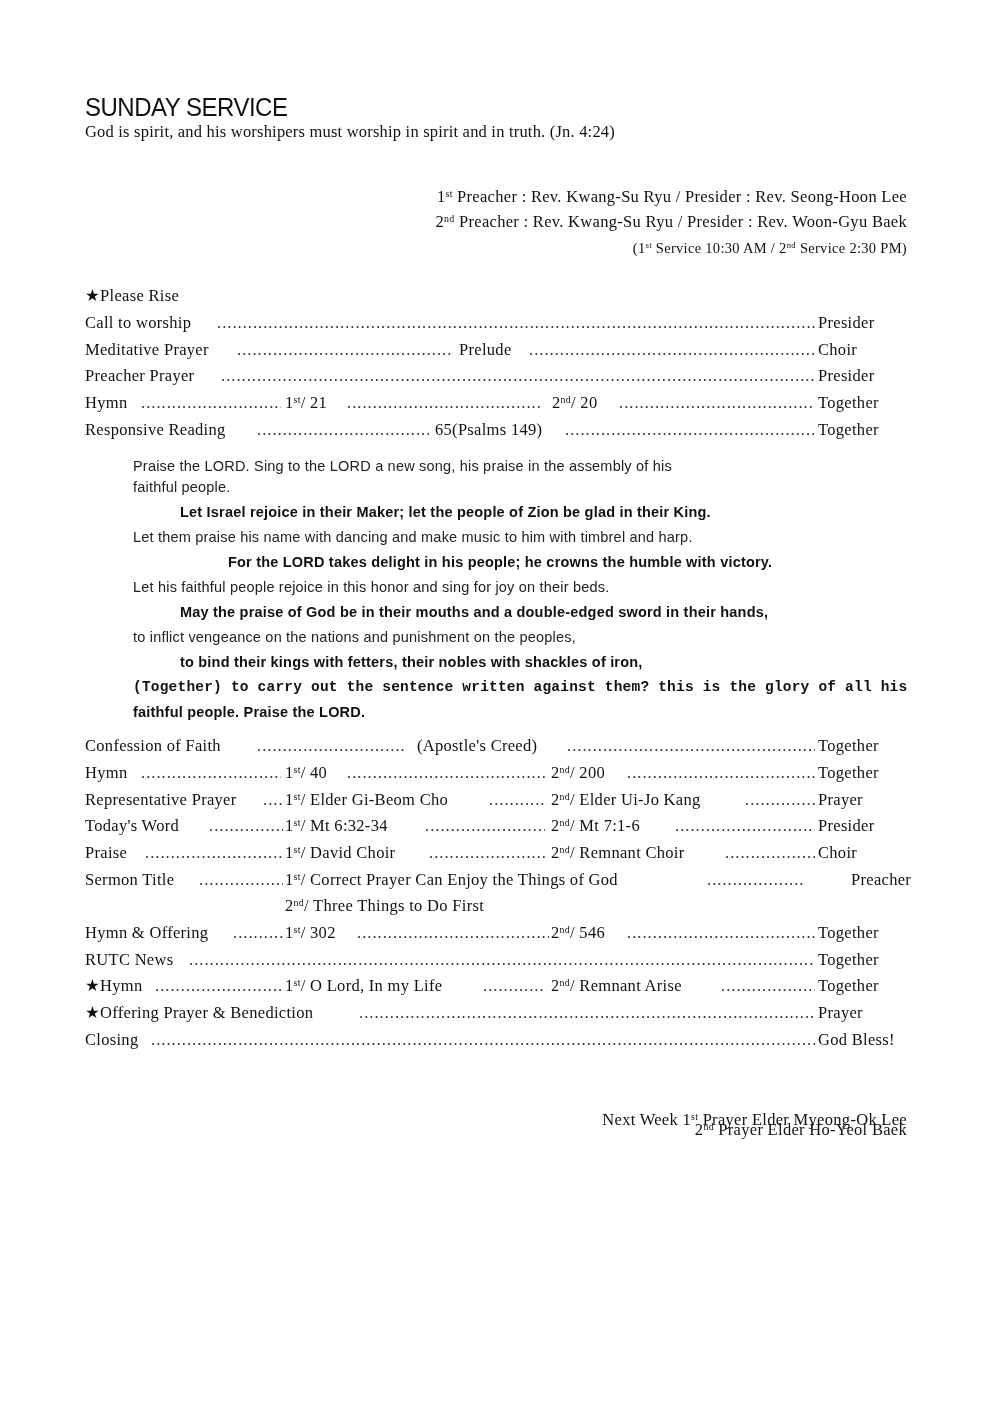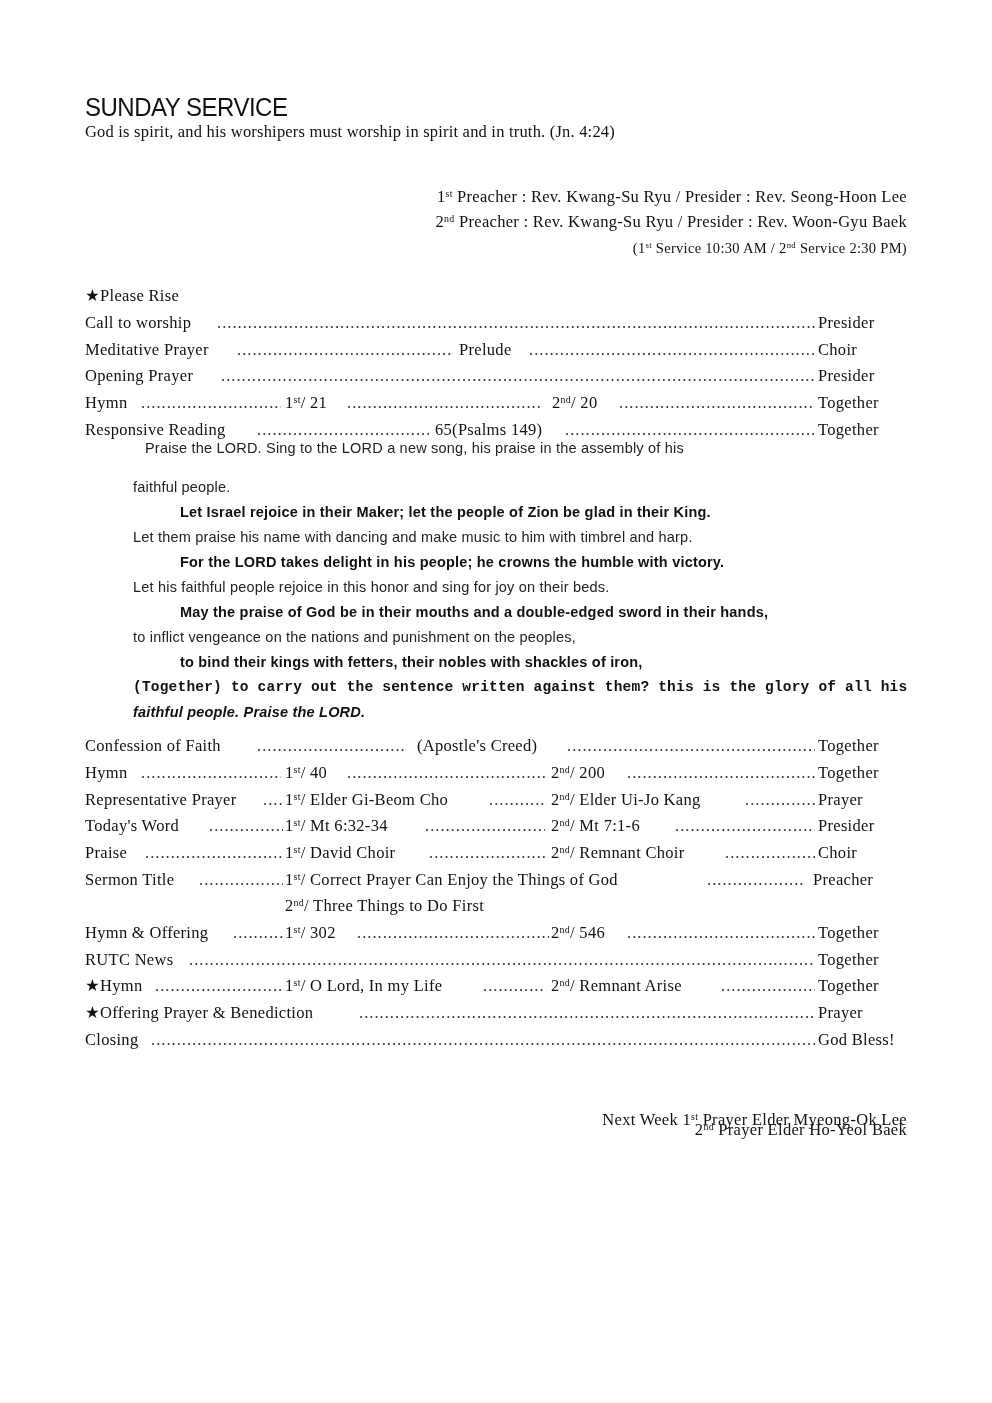--- a/index.html
+++ b/index.html
@@ -40,21 +40,21 @@
 
 <div class="row" style="top:340px;">
   <span class="seg" style="left:0">Meditative Prayer</span>
   <span class="lead" style="left:152px;width:216px"></span>
   <span class="seg" style="left:374px">Prelude</span>
   <span class="lead" style="left:444px;width:286px"></span>
   <span class="seg" style="left:733px">Choir</span>
 </div>
 
 <div class="row" style="top:366px;">
-  <span class="seg" style="left:0">Opening Prayer</span>
+  <span class="seg" style="left:0">Preacher Prayer</span>
   <span class="lead" style="left:136px;width:594px"></span>
   <span class="seg" style="left:733px">Presider</span>
 </div>
 
 <div class="row" style="top:393px;">
   <span class="seg" style="left:0">Hymn</span>
   <span class="lead" style="left:56px;width:140px"></span>
   <span class="seg" style="left:200px"><span>1</span><sup>st</sup><span>/ 21</span></span>
   <span class="lead" style="left:262px;width:196px"></span>
   <span class="seg" style="left:467px"><span>2</span><sup>nd</sup><span>/ 20</span></span>
@@ -63,31 +63,31 @@
 </div>
 
 <div class="row" style="top:420px;">
   <span class="seg" style="left:0">Responsive Reading</span>
   <span class="lead" style="left:172px;width:172px"></span>
   <span class="seg" style="left:350px">65(Psalms 149)</span>
   <span class="lead" style="left:480px;width:250px"></span>
   <span class="seg" style="left:733px">Together</span>
 </div>
 
-<div class="reading light" style="top:440px;margin-left:12px;">Praise the LORD. Sing to the LORD a new song, his praise in the assembly of his</div>
+<div class="reading light" style="top:458px;">Praise the LORD. Sing to the LORD a new song, his praise in the assembly of his</div>
 <div class="reading light" style="top:479px;">faithful people.</div>
 <div class="reading bold indent" style="top:504px;">Let Israel rejoice in their Maker; let the people of Zion be glad in their King.</div>
 <div class="reading light" style="top:529px;">Let them praise his name with dancing and make music to him with timbrel and harp.</div>
-<div class="reading bold indent" style="top:554px;">For the LORD takes delight in his people; he crowns the humble with victory.</div>
+<div class="reading bold indent" style="top:554px;margin-left:48px;">For the LORD takes delight in his people; he crowns the humble with victory.</div>
 <div class="reading light" style="top:579px;">Let his faithful people rejoice in this honor and sing for joy on their beds.</div>
 <div class="reading bold indent" style="top:604px;">May the praise of God be in their mouths and a double-edged sword in their hands,</div>
 <div class="reading light" style="top:629px;">to inflict vengeance on the nations and punishment on the peoples,</div>
 <div class="reading bold indent" style="top:654px;">to bind their kings with fetters, their nobles with shackles of iron,</div>
 <div class="reading bold" style="top:679px;font-family:Liberation Mono, monospace;">(Together) to carry out the sentence written against them? this is the glory of all his</div>
-<div class="reading bold" style="top:704px;font-style:italic;">faithful people. Praise the LORD.</div>
+<div class="reading bold" style="top:704px;">faithful people. Praise the LORD.</div>
 
 <div class="row" style="top:736px;">
   <span class="seg" style="left:0">Confession of Faith</span>
   <span class="lead" style="left:172px;width:150px"></span>
   <span class="seg" style="left:332px">(Apostle's Creed)</span>
   <span class="lead" style="left:482px;width:248px"></span>
   <span class="seg" style="left:733px">Together</span>
 </div>
 
 <div class="row" style="top:763px;">
@@ -128,21 +128,21 @@
   <span class="seg" style="left:466px"><span>2</span><sup>nd</sup><span>/ Remnant Choir</span></span>
   <span class="lead" style="left:640px;width:90px"></span>
   <span class="seg" style="left:733px">Choir</span>
 </div>
 
 <div class="row" style="top:870px;">
   <span class="seg" style="left:0">Sermon Title</span>
   <span class="lead" style="left:114px;width:84px"></span>
   <span class="seg" style="left:200px"><span>1</span><sup>st</sup><span>/ Correct Prayer Can Enjoy the Things of God</span></span>
   <span class="lead" style="left:622px;width:96px"></span>
-  <span class="seg" style="left:728px">Preacher</span>
+  <span class="seg" style="left:766px">Preacher</span>
 </div>
 <div class="row" style="top:896px;">
   <span class="seg" style="left:200px"><span>2</span><sup>nd</sup><span>/ Three Things to Do First</span></span>
 </div>
 
 <div class="row" style="top:923px;">
   <span class="seg" style="left:0">Hymn &amp; Offering</span>
   <span class="lead" style="left:148px;width:50px"></span>
   <span class="seg" style="left:200px"><span>1</span><sup>st</sup><span>/ 302</span></span>
   <span class="lead" style="left:272px;width:192px"></span>

